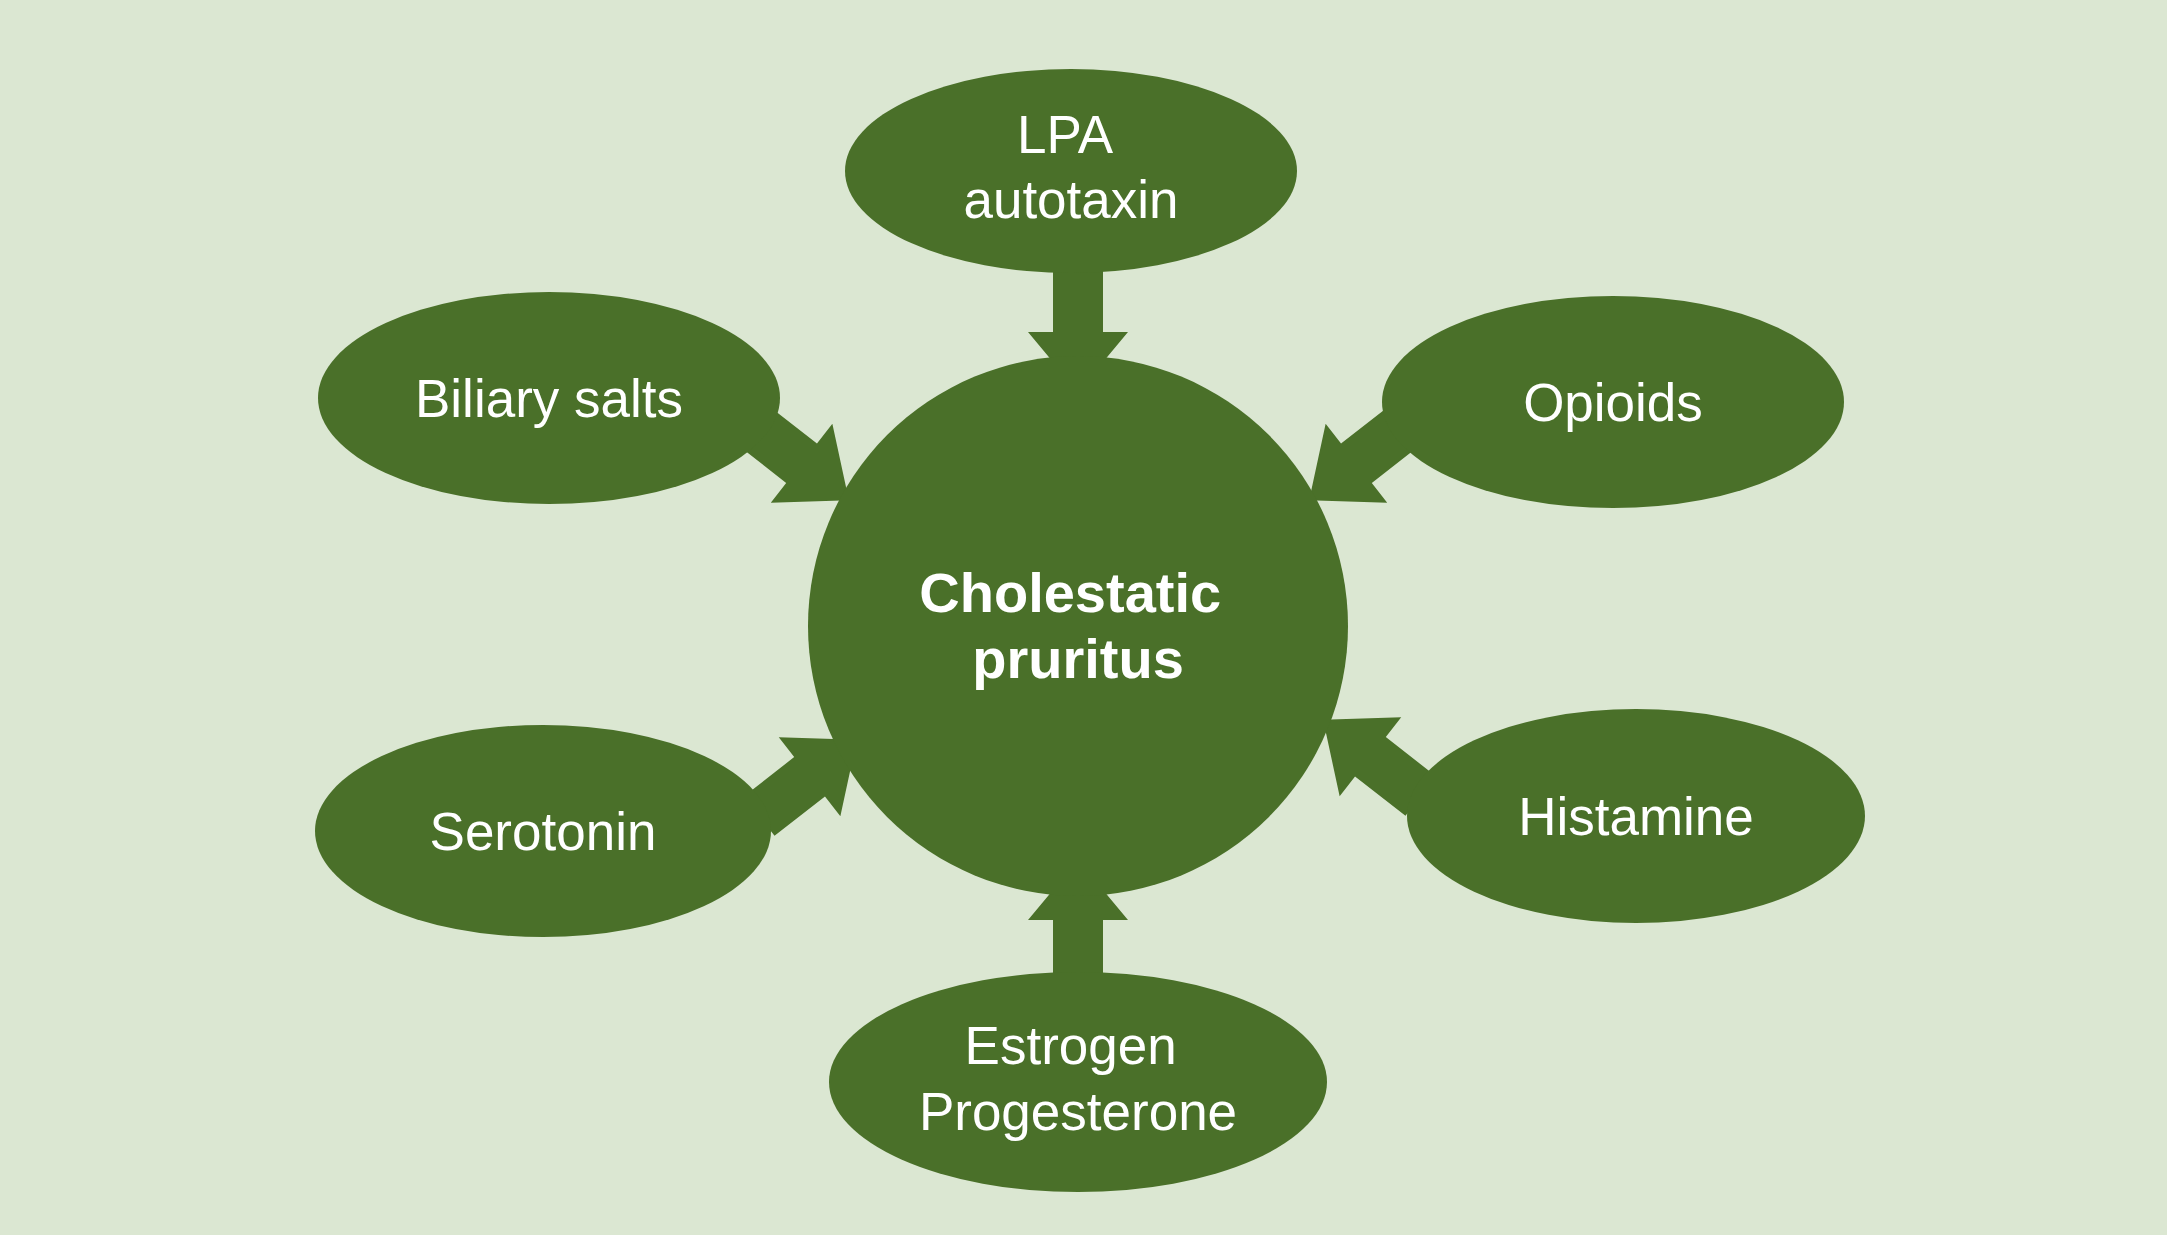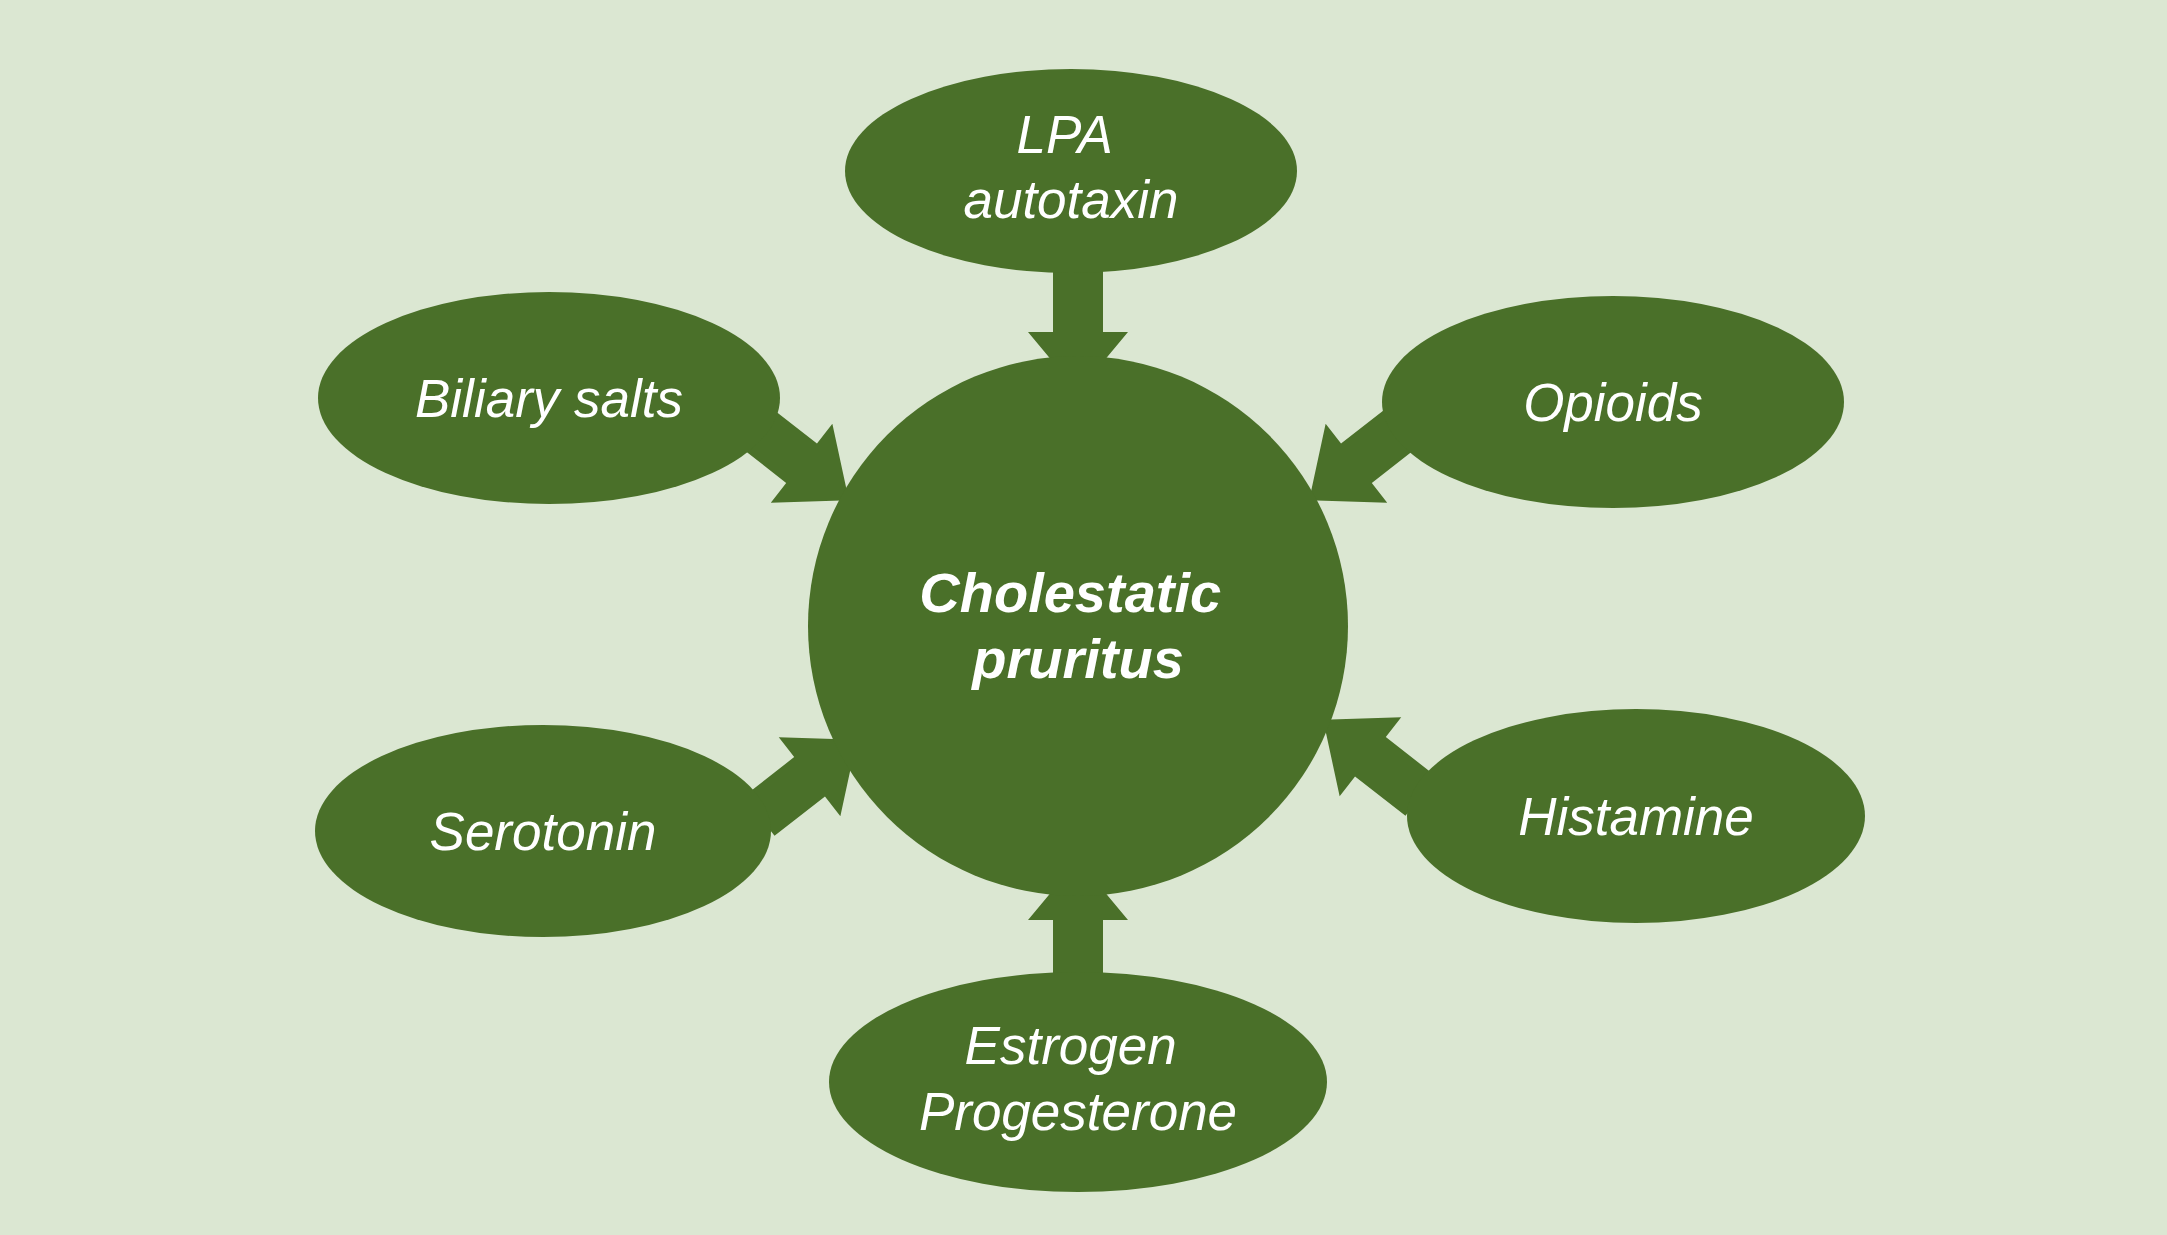--- a/index.html
+++ b/index.html
@@ -9,21 +9,20 @@
   body {
     width: 2167px;
     height: 1235px;
     background: var(--bg, #dbe7d2);
     font-family: "Liberation Sans", sans-serif;
     overflow: hidden;
   }
   .diagram-wrap {
     width: 1988px;
     height: 1235px;
-    font-style: italic;
   }
   svg {
     display: block;
   }
   .node-shape {
     fill: var(--shape, #4a7029);
   }
   .arrow {
     fill: var(--shape, #4a7029);
   }

